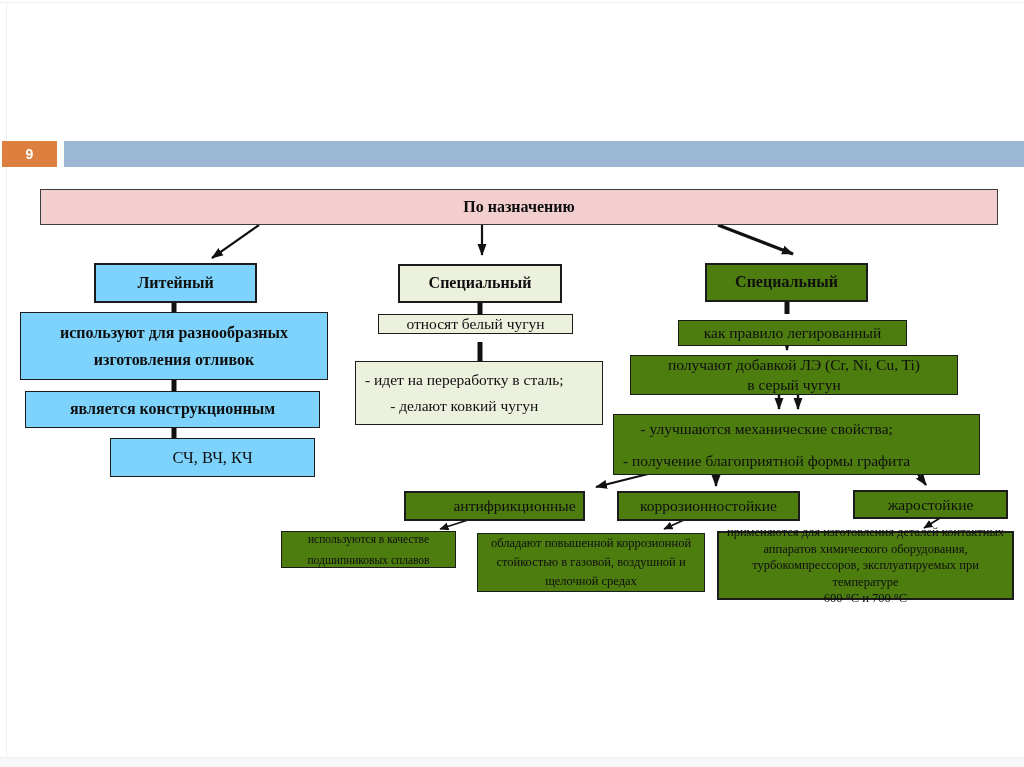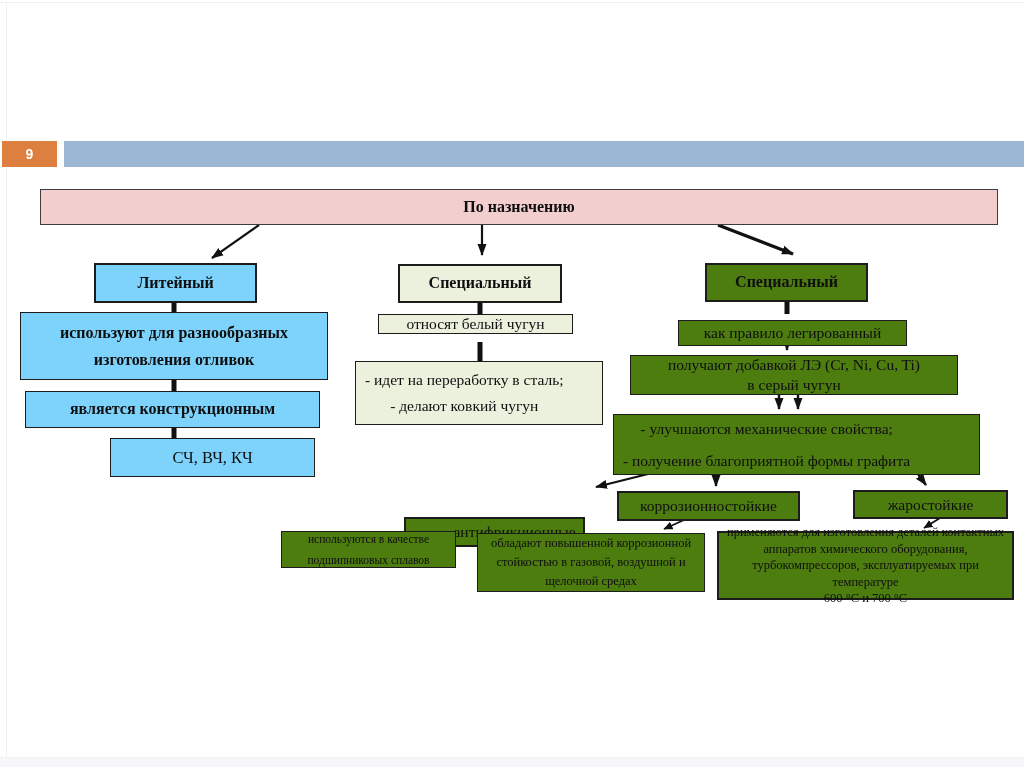--- a/index.html
+++ b/index.html
@@ -37,21 +37,21 @@
   #foundry-use{left:20px;top:312px;width:308px;height:68px;font-size:16px;line-height:27px;}
   #foundry-structural{left:25px;top:391px;width:295px;height:37px;font-size:16px;}
   #foundry-types{left:70px;top:438px;width:205px;height:39px;font-size:16.5px;margin-left:40px;}
   #conversion-title{left:398px;top:264px;width:164px;height:39px;font-size:16px;}
   #conversion-white{left:378px;top:314px;width:195px;height:20px;}
   #conversion-uses{left:355px;top:361px;width:248px;height:64px;line-height:26px;}
   #special-title{left:705px;top:263px;width:163px;height:39px;font-size:16px;}
   #special-alloyed{left:678px;top:320px;width:229px;height:26px;}
   #special-obtained{left:630px;top:355px;width:328px;height:40px;line-height:20px;}
   #special-benefits{left:613px;top:414px;width:367px;height:61px;line-height:32px;}
-  #kind-antifriction{left:404px;top:517px;width:181px;height:30px;padding-left:44px;}
+  #kind-antifriction{left:404px;top:491px;width:181px;height:30px;padding-left:44px;}
   #kind-corrosion{left:617px;top:491px;width:183px;height:30px;}
   #kind-heat{left:853px;top:490px;width:155px;height:29px;}
   #desc-antifriction{left:281px;top:531px;width:175px;height:37px;}
   #desc-corrosion{left:477px;top:533px;width:228px;height:59px;}
   #desc-heat{left:717px;top:531px;width:297px;height:69px;border-width:2px;line-height:16.5px;}
 
   .arrows{position:absolute;left:0;top:0;width:1024px;height:767px;}
   .arrows line{stroke:#111111;}
 </style>
 </head>

